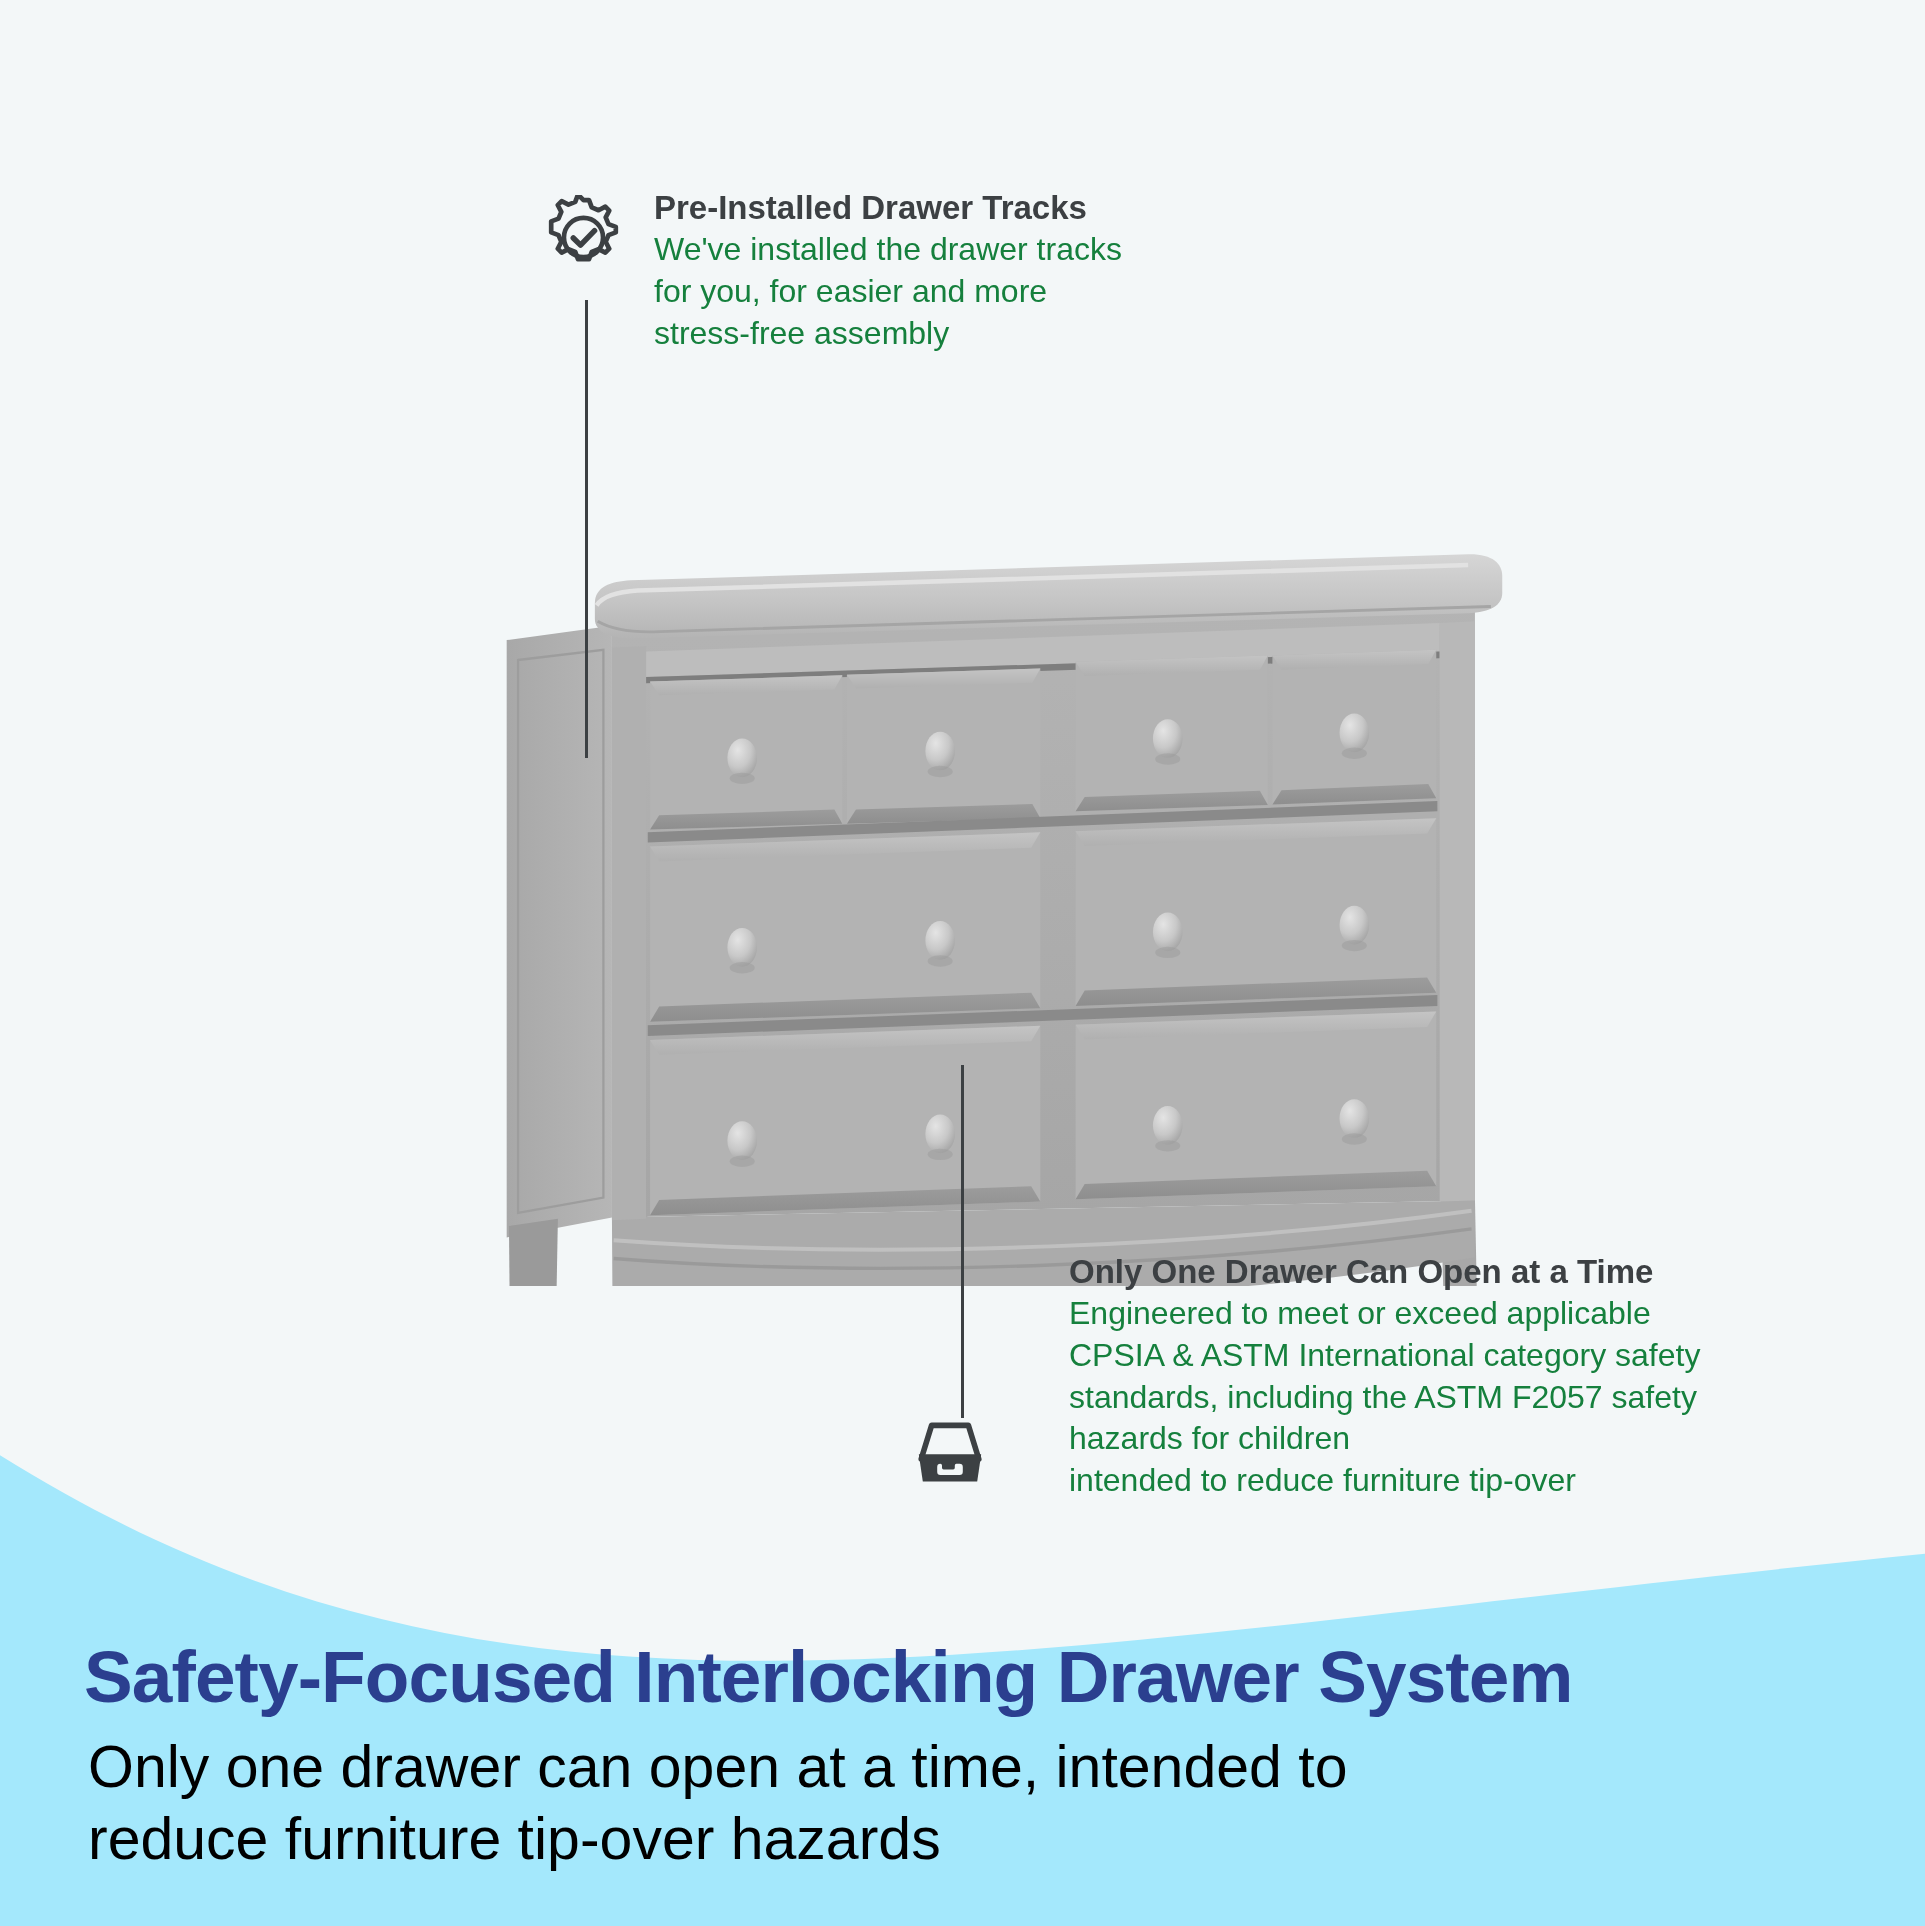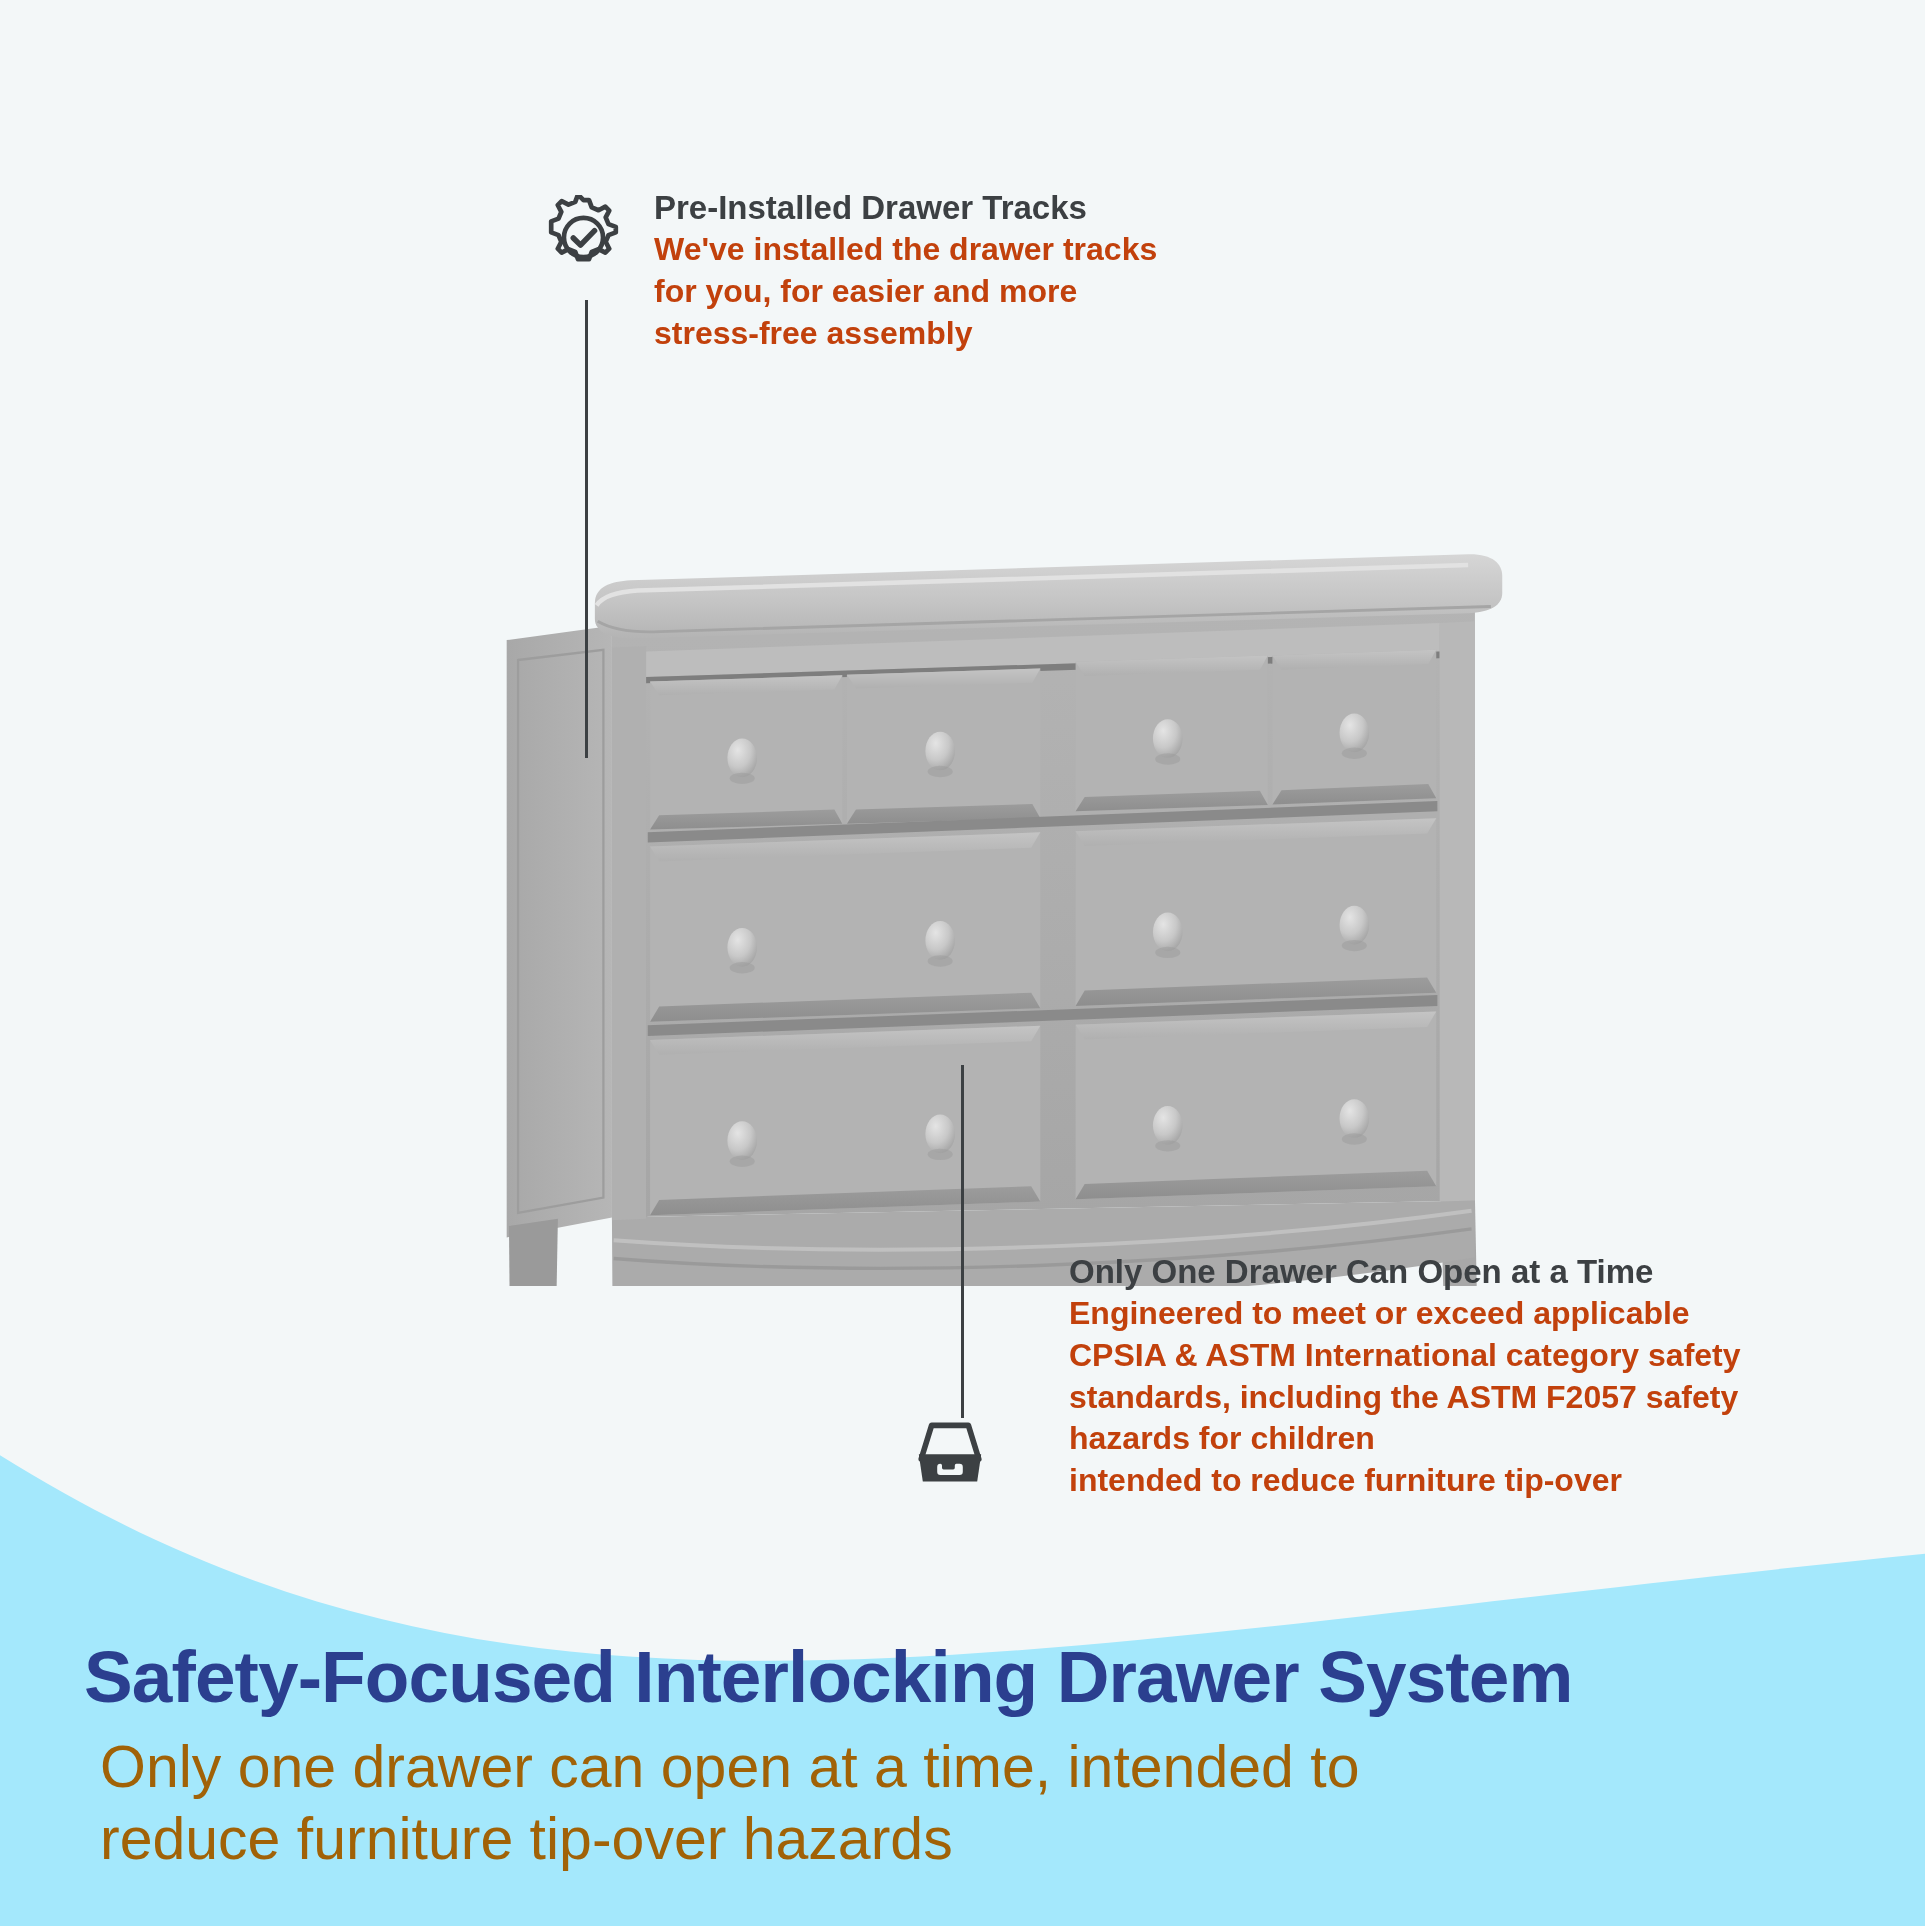--- a/index.html
+++ b/index.html
@@ -38,23 +38,23 @@
     font-weight: 700;
     letter-spacing: -0.9px;
     color: #2b3f8f;
     line-height: 1.05;
     margin: 0 0 16px 0;
     white-space: nowrap;
   }
   .banner-sub {
     font-size: 59px;
     font-weight: 400;
-    color: #a16207;
+    color: #000000;
     line-height: 1.22;
-    margin: 16px;
+    margin: 4px;
     max-width: 1525px;
   }
 
   
   .callout {
     position: absolute;
   }
   .callout-icon {
     position: absolute;
   }
@@ -64,22 +64,22 @@
   .callout-title {
     font-size: 33px;
     font-weight: 700;
     color: #3c4043;
     line-height: 1.22;
     margin: 0 0 1.1px 0;
     white-space: nowrap;
   }
   .callout-desc {
     font-size: 32px;
-    font-weight: 700;
-    color: #c2410c;
+    font-weight: 400;
+    color: #15803d;
     line-height: 1.30;
     margin: 0;
   }
   .callout-desc div { white-space: nowrap; }
 
   
   #callout-tracks { left: 535px; top: 188px; }
   #callout-tracks .callout-icon { left: 5.7px; top: 6.8px; }
   #callout-tracks .callout-body { left: 119px; top: 0px; }
 

